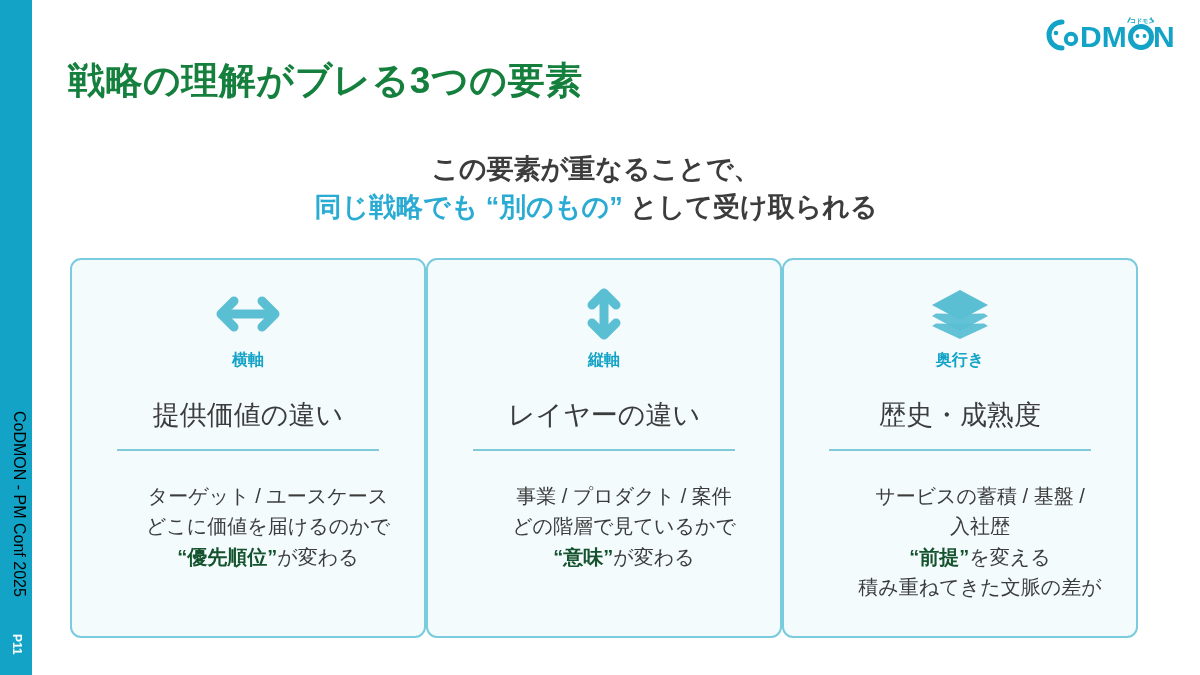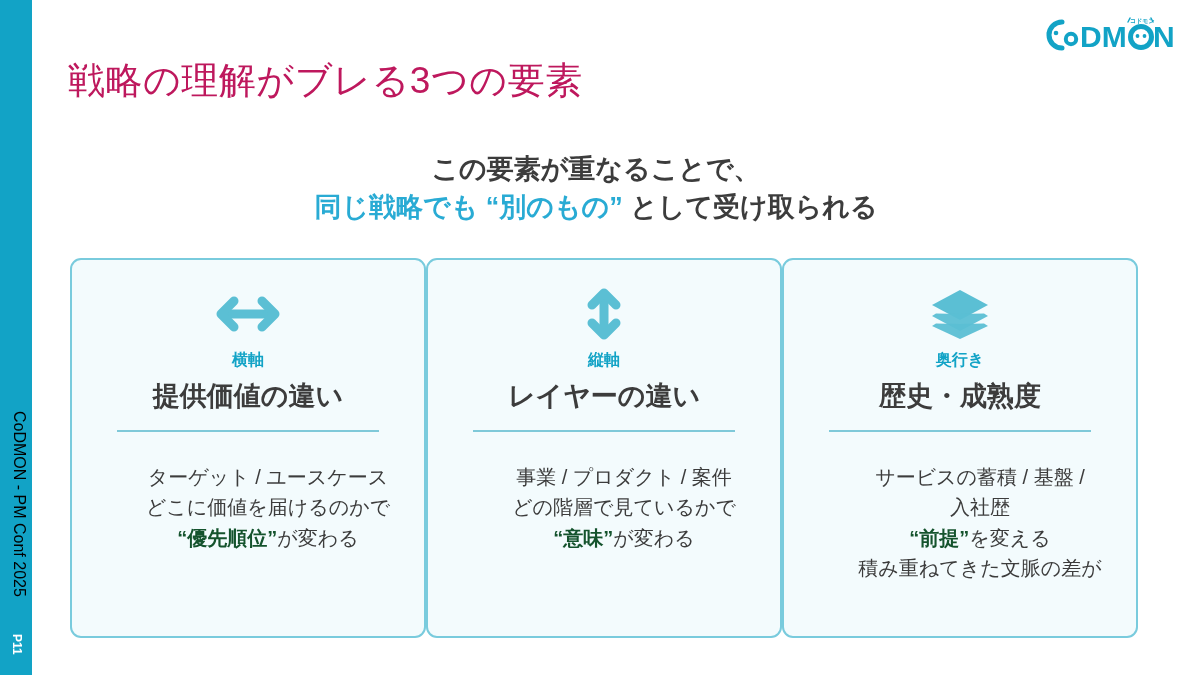--- a/index.html
+++ b/index.html
@@ -47,22 +47,22 @@
     display:flex; align-items:flex-start;
     height:40px;
   }
   .logo svg { display:block; }
 
   
   .title {
     position:absolute;
     left:68px; top:56px;
     font-size:37px;
-    font-weight:normal;
-    color:#be185d;
+    font-weight:bold;
+    color:#15803d;
     letter-spacing:0.5px;
     white-space:nowrap;
   }
 
   
   .subtitle {
     position:absolute;
     left:32px; top:150px;
     width:1128px;
     text-align:center;
@@ -102,24 +102,25 @@
   }
   .card-icon svg { display:block; }
   .card-kicker {
     font-size:16px;
     font-weight:bold;
     color:#12A3C6;
     margin-bottom:7px;
   }
   .card-title {
     font-size:27px;
-    font-weight:bold;
+    font-weight:normal;
     color:#3C3C3C;
     white-space:nowrap;
     margin-bottom:14px;
+    margin-top:19px;
   }
   .card-rule {
     width:84%;
     height:2px;
     background:#7FC9D9;
     margin:2px 0 30px;
   }
   .card-body {
     text-align:center;
     font-size:20px;

